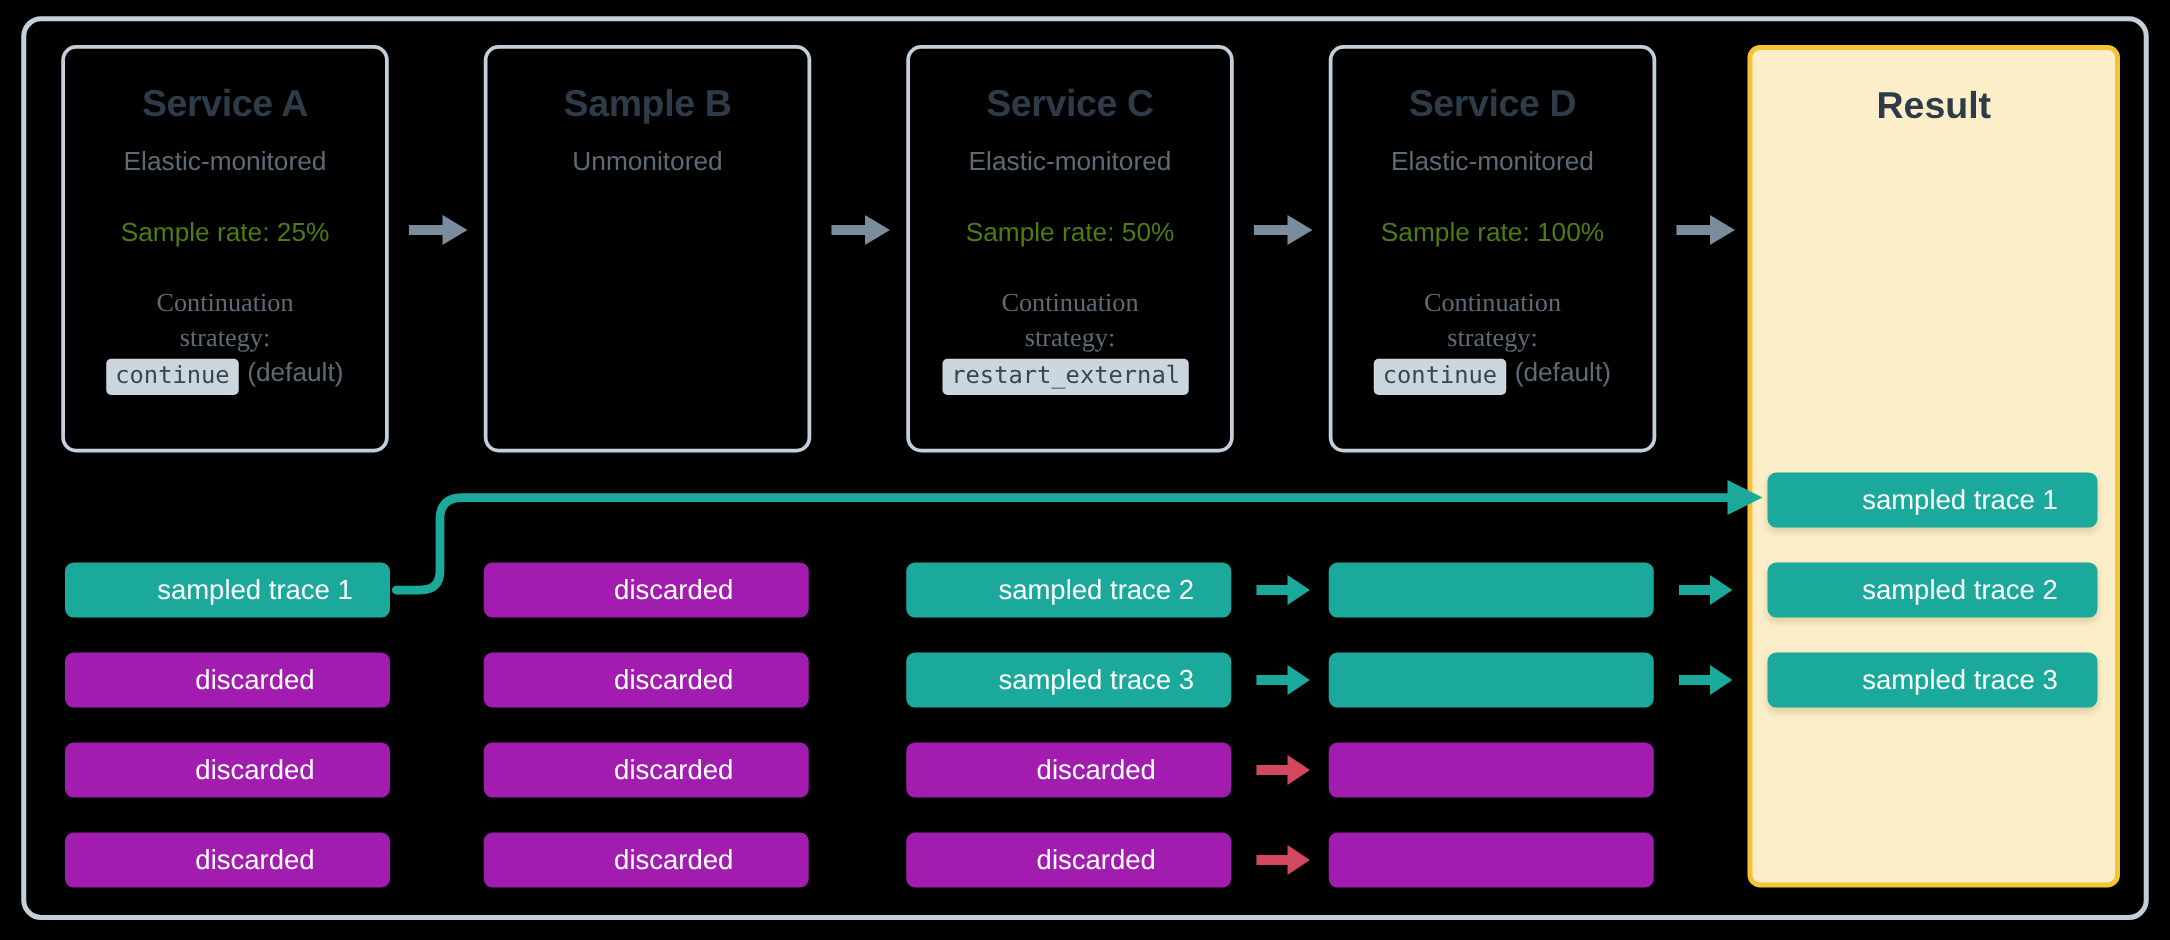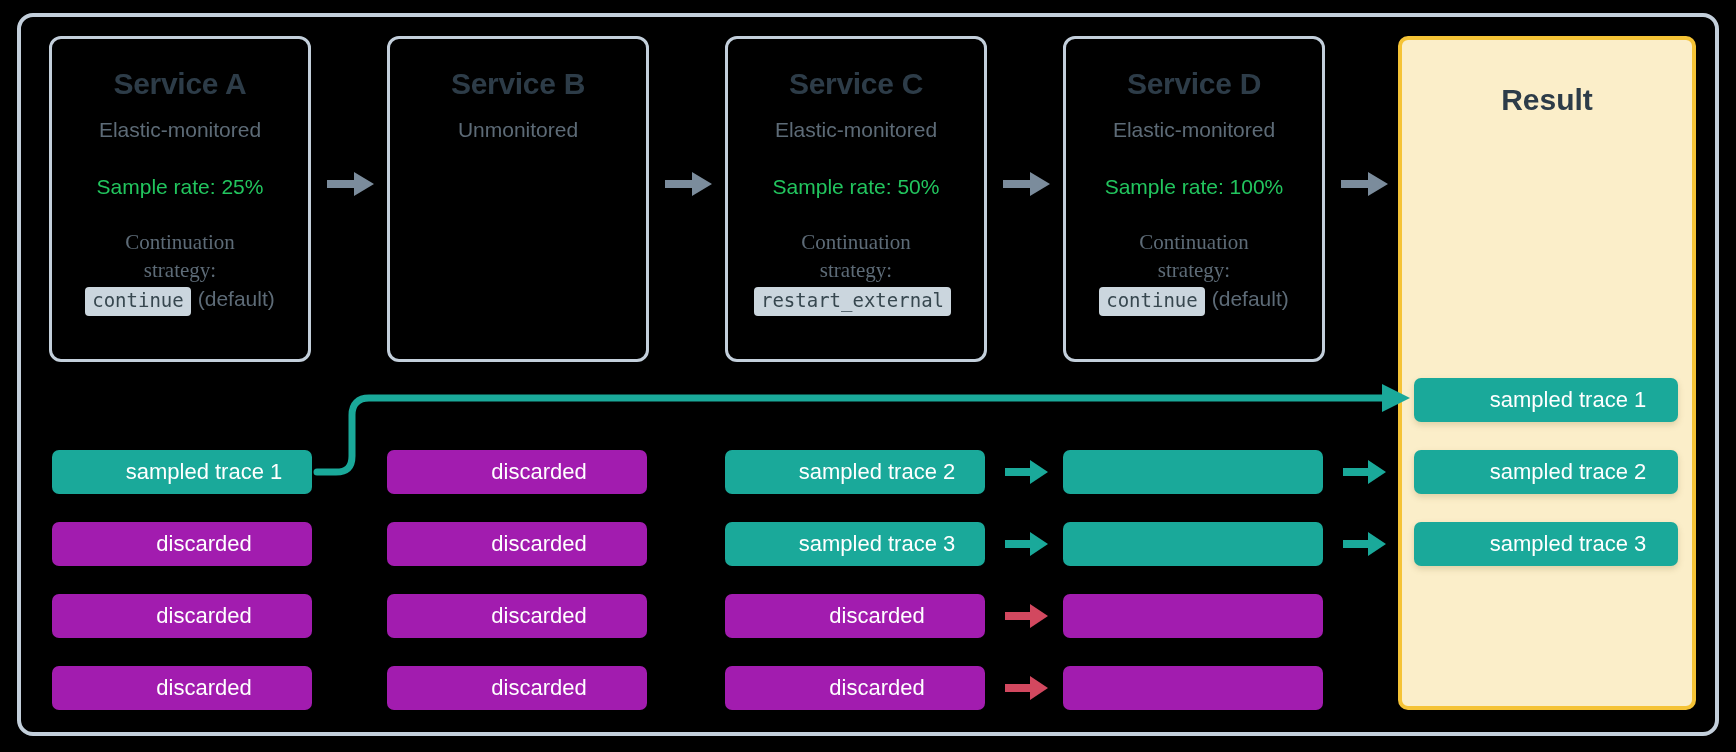--- a/index.html
+++ b/index.html
@@ -20,21 +20,21 @@
   .svc-box{
     position:absolute;top:36px;height:326px;
     border:3px solid #c3cfdb;border-radius:12px;box-sizing:border-box;
     color:#32414d;text-align:center;
   }
   .svc-title{
     font-size:30px;font-weight:bold;color:#2d3c48;
     margin-top:28px;line-height:1.1;letter-spacing:-0.3px;
   }
   .svc-sub{font-size:21px;color:#5d6b77;margin-top:17px;line-height:1.2;}
-  .svc-rate{font-size:21px;color:#22c55e;margin-top:32px;line-height:1.2;}
+  .svc-rate{font-size:21px;color:#4d7c0f;margin-top:32px;line-height:1.2;}
   .svc-cont{font-size:21px;color:#5d6b77;margin-top:30px;line-height:1.32;font-family:Liberation Serif, serif;}
   .svc-strategy-line{
     margin-top:2px;font-size:21px;color:#5d6b77;
     display:flex;align-items:flex-start;justify-content:center;gap:7px;
     white-space:nowrap;
   }
   .code-pill{
     background:#cbd6de;color:#37474f;border-radius:4px;
     font-family:"DejaVu Sans Mono","Liberation Mono",monospace;
     font-size:19px;padding:2px 7px 3px 7px;line-height:1.25;
@@ -43,21 +43,21 @@
   
   .grey-arrow{position:absolute;top:170px;width:48px;height:28px;}
 
   
   .result-box{
     position:absolute;left:1398px;top:36px;width:298px;height:674px;
     background:#fbeec9;border:4px solid #f5c336;border-radius:10px;
     box-sizing:border-box;
   }
   .result-title{
-    text-align:center;margin-top:43px;font-size:30px;font-weight:bold;color:#2d3c48;
+    text-align:center;margin-top:28px;font-size:30px;font-weight:bold;color:#2d3c48;
   }
 
   
   .bar{
     position:absolute;height:44px;border-radius:7px;
     display:flex;align-items:center;justify-content:center;
     color:#fff;font-size:22px;line-height:1;box-sizing:border-box;padding-left:44px;
   }
   .bar.teal{background:#1aa99a;}
   .bar.red{background:#a21caf;}
@@ -87,21 +87,21 @@
       <span class="code-pill">continue</span>
       <span>(default)</span>
     </div>
   </div>
 
   <svg class="grey-arrow" style="left:327px;" viewBox="0 0 48 28">
     <path d="M0 10 H27 V2 L47 14 L27 26 V18 H0 Z" fill="#7b8c9c"></path>
   </svg>
 
   <div class="svc-box" style="left:387px;width:262px;">
-    <div class="svc-title">Service B</div>
+    <div class="svc-title">Sample B</div>
     <div class="svc-sub">Unmonitored</div>
   </div>
 
   <svg class="grey-arrow" style="left:665px;" viewBox="0 0 48 28">
     <path d="M0 10 H27 V2 L47 14 L27 26 V18 H0 Z" fill="#7b8c9c"></path>
   </svg>
 
   <div class="svc-box" style="left:725px;width:262px;">
     <div class="svc-title">Service C</div>
     <div class="svc-sub">Elastic-monitored</div>

